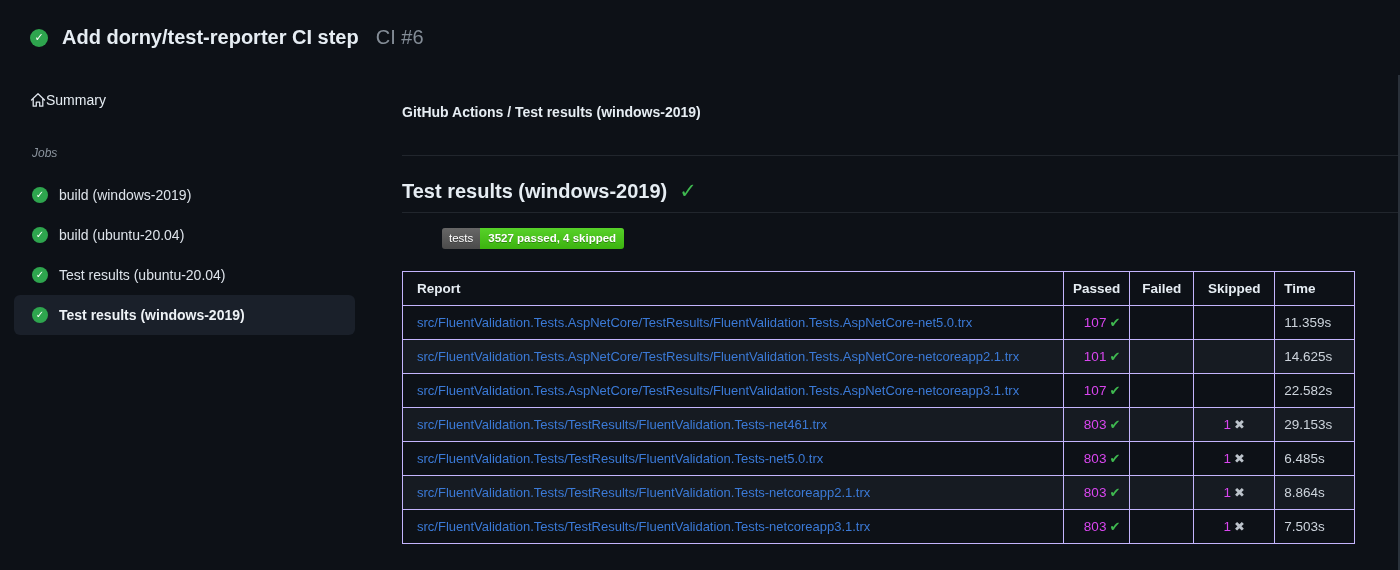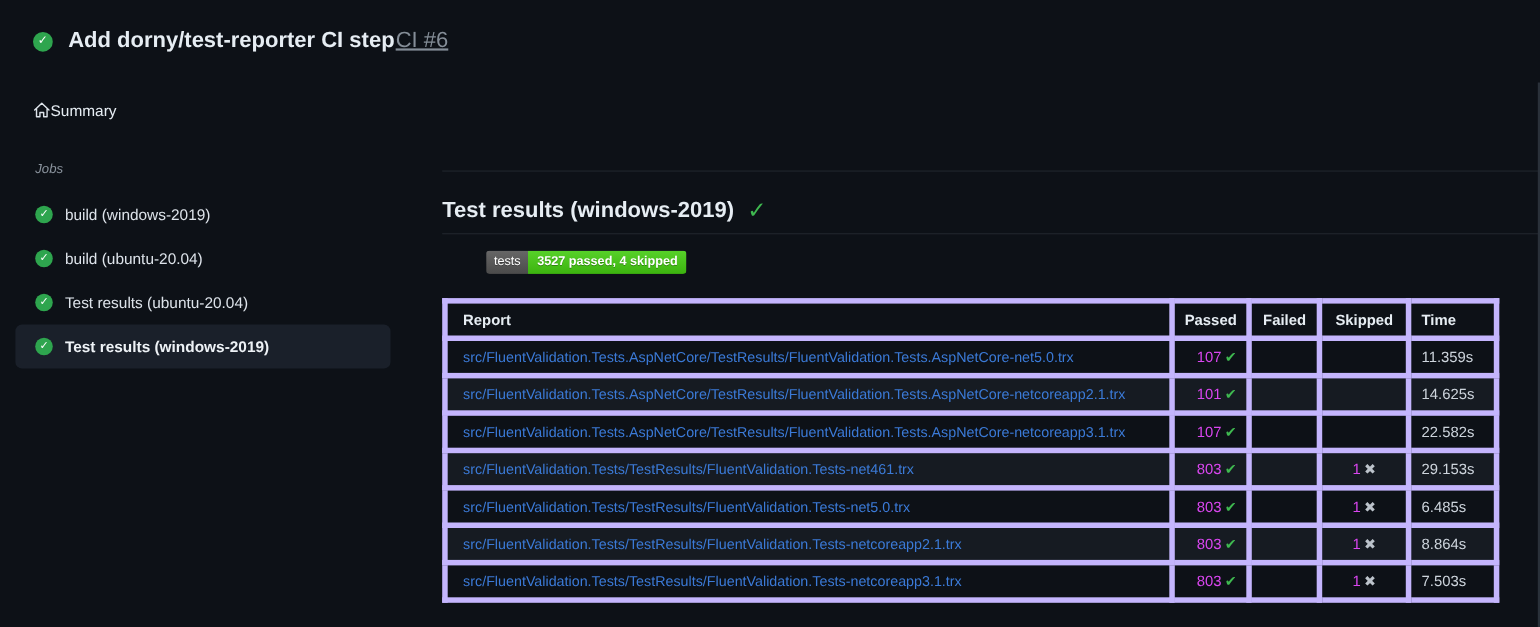--- a/index.html
+++ b/index.html
@@ -18,21 +18,21 @@
     display: flex; align-items: center; gap: 14px;
   }
   .status-circle {
     width: 18px; height: 18px; border-radius: 50%;
     background: #2ea54e; color: #ffffff;
     display: flex; align-items: center; justify-content: center;
     font-size: 11px; font-weight: bold; line-height: 1;
     flex: 0 0 auto;
   }
   .run-title { font-size: 20px; font-weight: bold; color: #e6edf3; }
-  .run-number { font-weight: normal; color: #848d97; margin-left: 1px; text-decoration: underline; }
+  .run-number { font-weight: normal; color: #848d97; margin-left: 17px; }
 
   
   .sidebar { position: absolute; left: 0; top: 80px; width: 370px; }
   .summary-item {
     position: absolute; left: 30px; top: 12px;
     display: flex; align-items: center; 
     font-size: 14px; color: #e6edf3; cursor: pointer;
   }
   .home-icon svg { display: block; }
   .jobs-label {
@@ -87,21 +87,21 @@
   .badge-label { background: #555555; padding: 0 7px; background-image: linear-gradient(180deg, rgba(255,255,255,0.10), rgba(0,0,0,0.12)); }
   .badge-value { background: #44cc11; padding: 0 8px; font-weight: bold; background-image: linear-gradient(180deg, rgba(255,255,255,0.10), rgba(0,0,0,0.12)); }
 
   
   .results-table {
     position: absolute; left: 0; top: 191px;
     border-collapse: collapse; table-layout: fixed;
     font-size: 13.5px;
   }
   .results-table th, .results-table td {
-    border: 5px solid #c4b5fd;
+    border: 1px solid #c4b5fd;
     height: 34px; padding: 0 9px;
     white-space: nowrap; overflow: hidden;
   }
   .results-table th { font-weight: bold; color: #e6edf3; background: #0d1117; }
   .results-table tbody tr:nth-child(odd) td { background: #0d1117; }
   .results-table tbody tr:nth-child(even) td { background: #161b22; }
   .col-report { width: 661px; text-align: left; }
   th.col-report { padding-left: 14px; }
   td.col-report { padding-left: 14px; }
   .col-passed { width: 63px; text-align: right; }
@@ -150,20 +150,21 @@
   </div>
 
   <div class="job-item selected">
     <span class="job-check">✓</span>
     <span class="job-label">Test results (windows-2019)</span>
   </div>
 </div>
 </div>
 
 <div class="main">
+  <div class="check-title">GitHub Actions / Test results (windows-2019)</div>
   <div class="divider divider-1"></div>
 
   <div class="section-heading">
     <span>Test results (windows-2019)</span>
     <span class="heading-check">✓</span>
   </div>
   <div class="divider divider-2"></div>
 
   <div class="badge">
     <span class="badge-label">tests</span>

